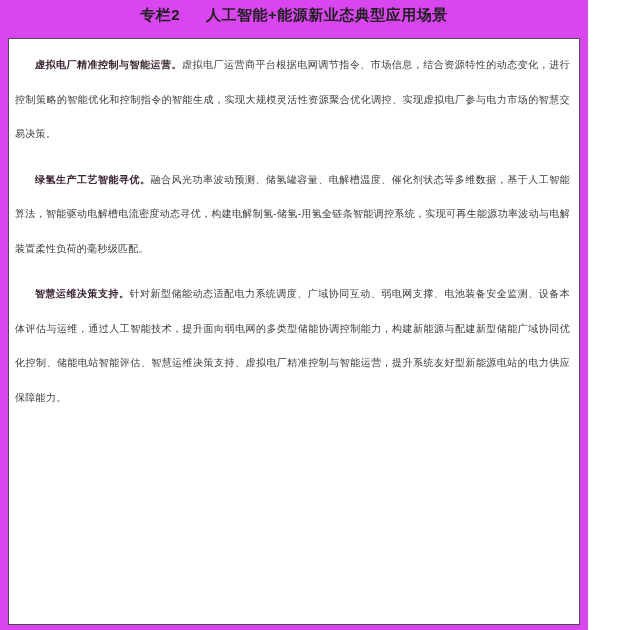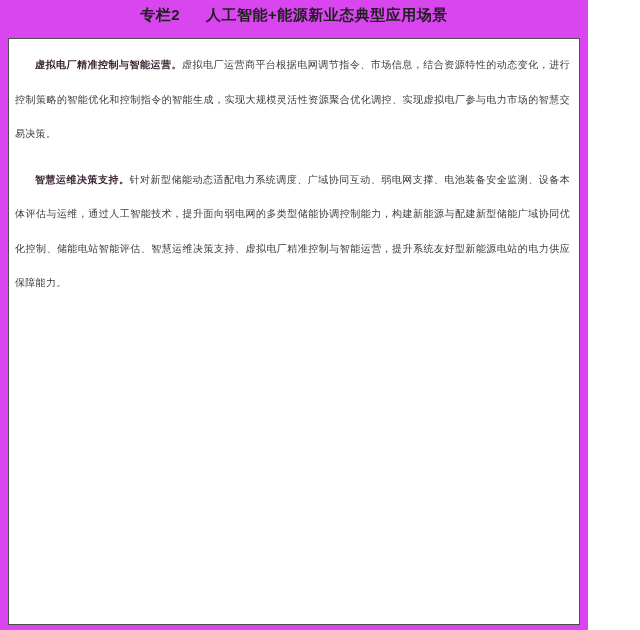--- a/index.html
+++ b/index.html
@@ -59,19 +59,20 @@
 <div class="page">
 
   <div class="doc-title">
     <span class="title-prefix">专栏2</span><span class="title-main">人工智能+能源新业态典型应用场景</span>
   </div>
 
   <div class="panel">
 
     <p><strong>虚拟电厂精准控制与智能运营。</strong><span>虚拟电厂运营商平台根据电网调节指令、市场信息，结合资源特性的动态变化，进行控制策略的智能优化和控制指令的智能生成，实现大规模灵活性资源聚合优化调控、实现虚拟电厂参与电力市场的智慧交易决策。</span></p>
 
+    <p><strong>绿氢生产工艺智能寻优。</strong><span>融合风光功率波动预测、储氢罐容量、电解槽温度、催化剂状态等多维数据，基于人工智能算法，智能驱动电解槽电流密度动态寻优，构建电解制氢-储氢-用氢全链条智能调控系统，实现可再生能源功率波动与电解装置柔性负荷的毫秒级匹配。</span></p>
 
 
     <p><strong>智慧运维决策支持。</strong><span>针对新型储能动态适配电力系统调度、广域协同互动、弱电网支撑、电池装备安全监测、设备本体评估与运维，通过人工智能技术，提升面向弱电网的多类型储能协调控制能力，构建新能源与配建新型储能广域协同优化控制、储能电站智能评估、智慧运维决策支持、虚拟电厂精准控制与智能运营，提升系统友好型新能源电站的电力供应保障能力。</span></p>
 
   </div>
 
 </div>
 
 </body></html>

